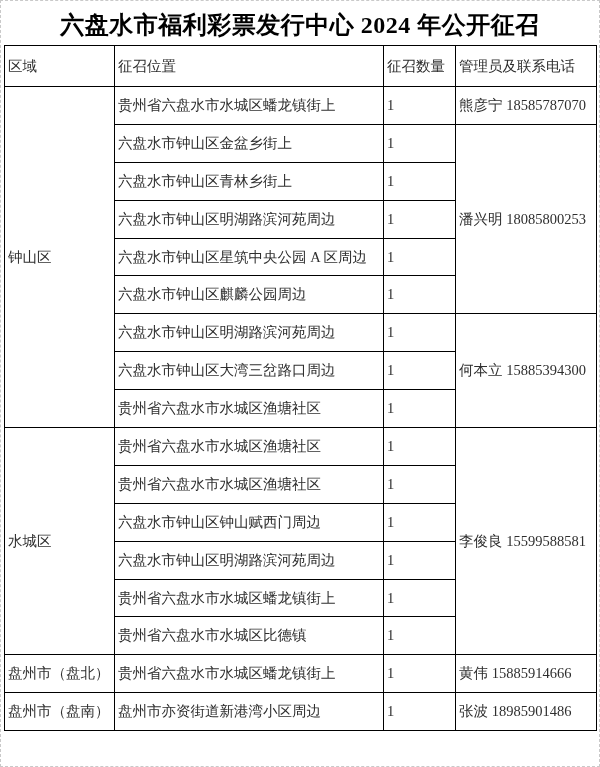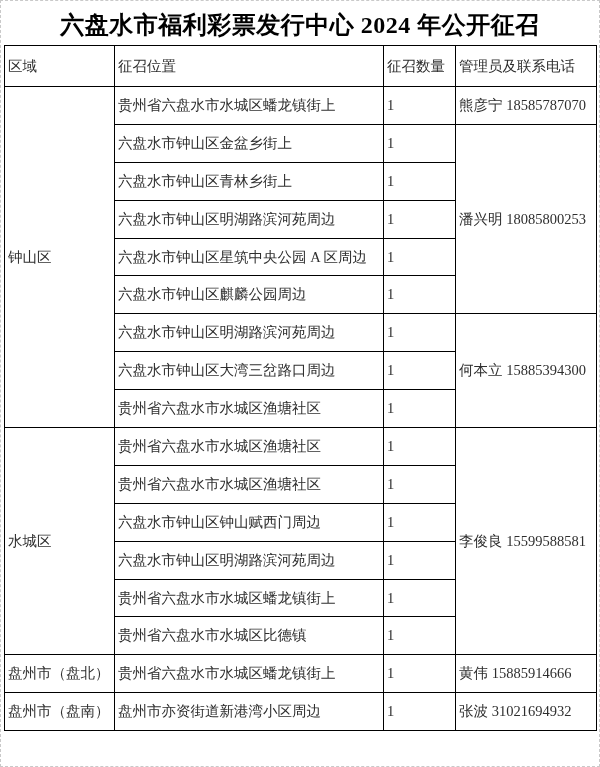--- a/index.html
+++ b/index.html
@@ -141,17 +141,17 @@
       <tr>
         <td>盘州市（盘北）</td>
         <td>贵州省六盘水市水城区蟠龙镇街上</td>
         <td>1</td>
         <td>黄伟 15885914666</td>
       </tr>
       <tr>
         <td>盘州市（盘南）</td>
         <td>盘州市亦资街道新港湾小区周边</td>
         <td>1</td>
-        <td>张波 31021694932</td>
+        <td>张波 18985901486</td>
       </tr>
     </tbody>
   </table>
 </div>
 
 </body></html>

